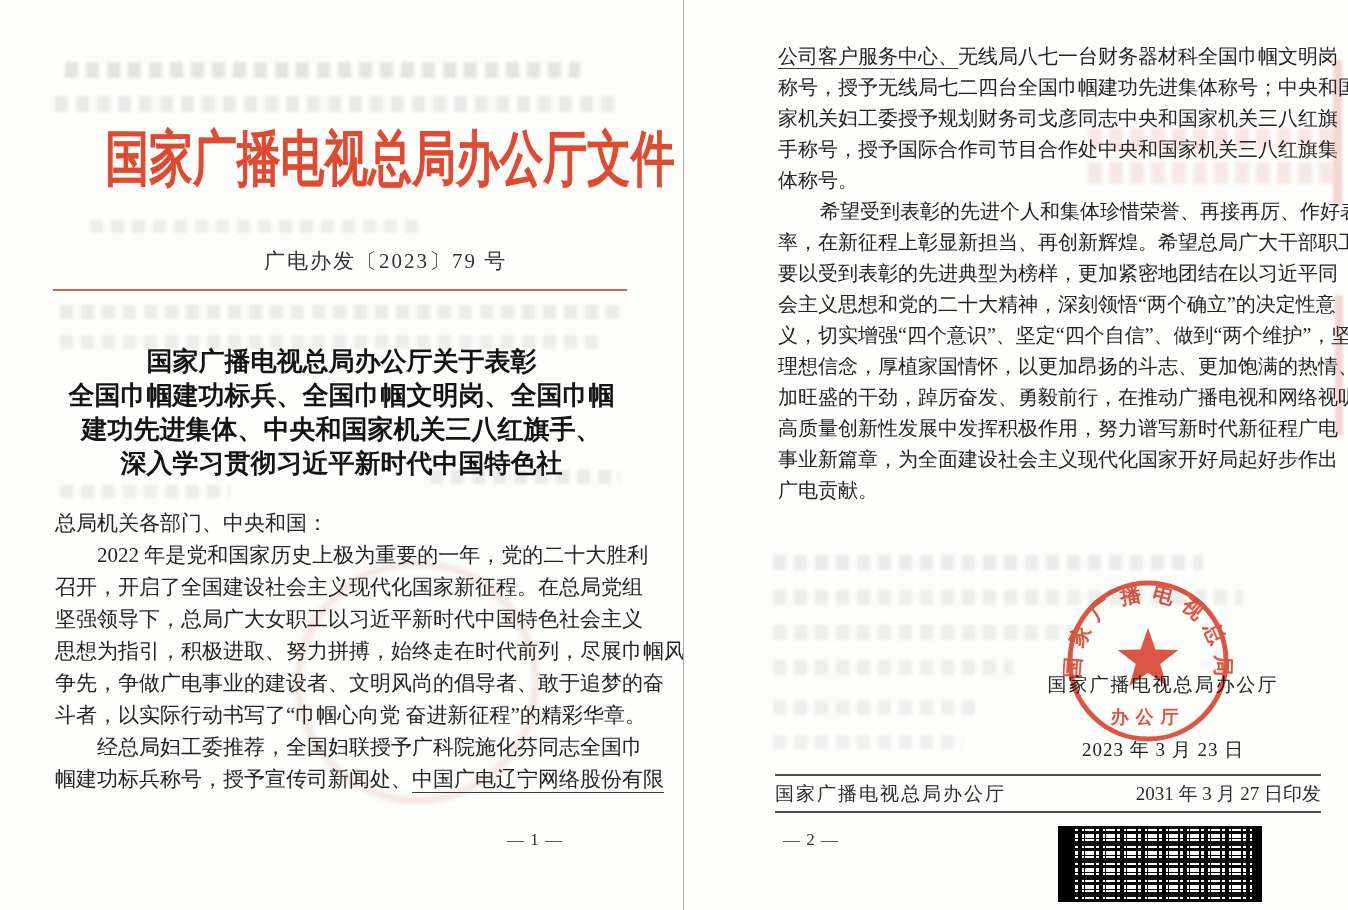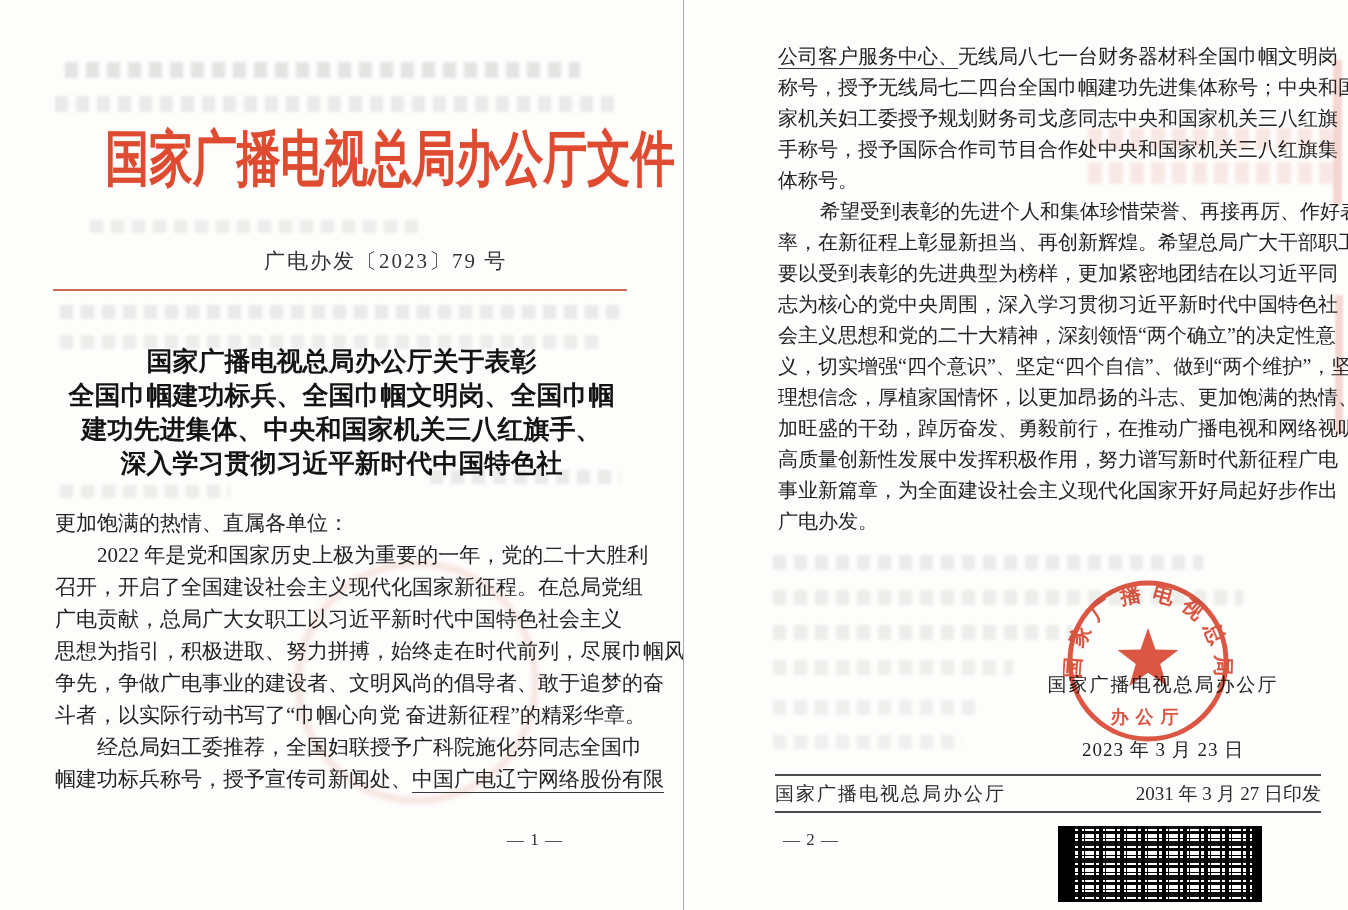--- a/index.html
+++ b/index.html
@@ -106,24 +106,24 @@
     <div class="red-rule"></div>
 
     <div class="doc-title">
       <div>国家广播电视总局办公厅关于表彰</div>
       <div>全国巾帼建功标兵、全国巾帼文明岗、全国巾帼</div>
       <div>建功先进集体、中央和国家机关三八红旗手、</div>
       <div>深入学习贯彻习近平新时代中国特色社</div>
     </div>
 
     <div class="body-block body-left">
-      <div class="line">更加饱满的热情、直属各单位：</div>
+      <div class="line">总局机关各部门、中央和国：</div>
       <div class="line indent">2022 年是党和国家历史上极为重要的一年，党的二十大胜利</div>
       <div class="line">召开，开启了全国建设社会主义现代化国家新征程。在总局党组</div>
-      <div class="line">广电贡献，总局广大女职工以习近平新时代中国特色社会主义</div>
+      <div class="line">坚强领导下，总局广大女职工以习近平新时代中国特色社会主义</div>
       <div class="line">思想为指引，积极进取、努力拼搏，始终走在时代前列，尽展巾帼风</div>
       <div class="line">争先，争做广电事业的建设者、文明风尚的倡导者、敢于追梦的奋</div>
       <div class="line">斗者，以实际行动书写了“巾帼心向党 奋进新征程”的精彩华章。</div>
       <div class="line indent">经总局妇工委推荐，全国妇联授予广科院施化芬同志全国巾</div>
       <div class="line"><span>帼建功标兵称号，授予宣传司新闻处、</span><span class="uline">中国广电辽宁网络股份有限</span></div>
     </div>
 
     <div class="pageno pageno-1">— 1 —</div>
   </div>
 
@@ -144,28 +144,27 @@
 
     <div class="body-block body-right">
       <div class="line"><span class="uline">公司客户服务中心、</span><span>无线局八七一台财务器材科全国巾帼文明岗</span></div>
       <div class="line">称号，授予无线局七二四台全国巾帼建功先进集体称号；中央和国</div>
       <div class="line">家机关妇工委授予规划财务司戈彦同志中央和国家机关三八红旗</div>
       <div class="line">手称号，授予国际合作司节目合作处中央和国家机关三八红旗集</div>
       <div class="line">体称号。</div>
       <div class="line indent">希望受到表彰的先进个人和集体珍惜荣誉、再接再厉、作好表</div>
       <div class="line">率，在新征程上彰显新担当、再创新辉煌。希望总局广大干部职工</div>
       <div class="line">要以受到表彰的先进典型为榜样，更加紧密地团结在以习近平同</div>
-      <div class="line">志为核心的党中央周围，深入学习贯彻习近平新时代中国特色社</div>
       <div class="line">会主义思想和党的二十大精神，深刻领悟“两个确立”的决定性意</div>
       <div class="line">义，切实增强“四个意识”、坚定“四个自信”、做到“两个维护”，坚定</div>
       <div class="line">理想信念，厚植家国情怀，以更加昂扬的斗志、更加饱满的热情、更</div>
       <div class="line">加旺盛的干劲，踔厉奋发、勇毅前行，在推动广播电视和网络视听</div>
       <div class="line">高质量创新性发展中发挥积极作用，努力谱写新时代新征程广电</div>
       <div class="line">事业新篇章，为全面建设社会主义现代化国家开好局起好步作出</div>
-      <div class="line">广电办发。</div>
+      <div class="line">广电贡献。</div>
     </div>
 
     <div class="sig sig-org">国家广播电视总局办公厅</div>
     <div class="sig sig-date">2023 年 3 月 23 日</div>
 
     <svg class="seal" viewBox="0 0 170 170">
       <circle cx="85" cy="85" r="78" fill="none" stroke="#d9402a" stroke-width="5"></circle>
       <polygon points="85,52 92.5,73.6 115.4,74.1 97.2,88 103.8,109.9 85,96.8 66.2,109.9 72.8,88 54.6,74.1 77.5,73.6" fill="#d9402a"></polygon>
       <defs>
         <path id="sealArc" d="M 22 118 A 68 68 0 1 1 148 118" fill="none"></path>

